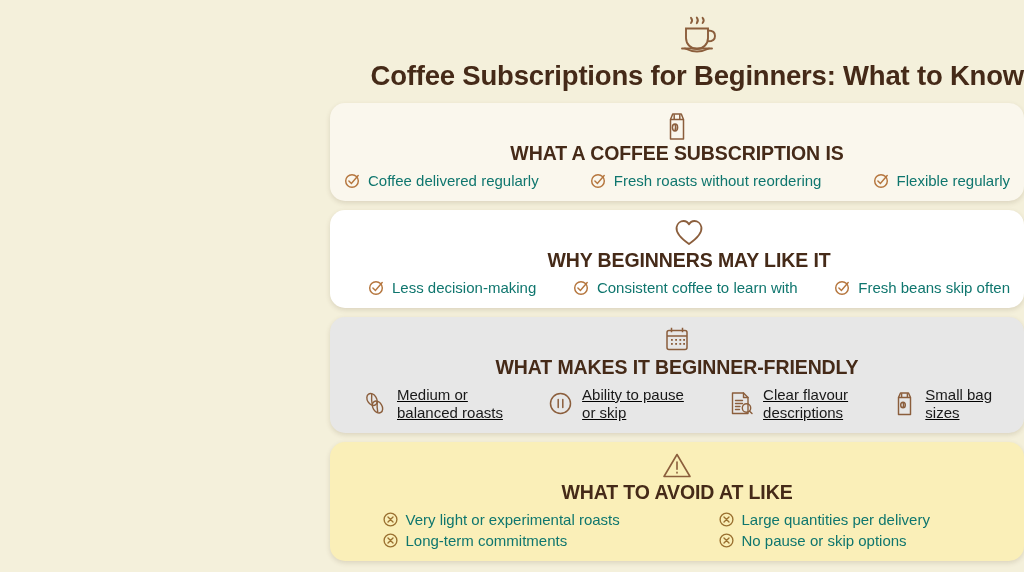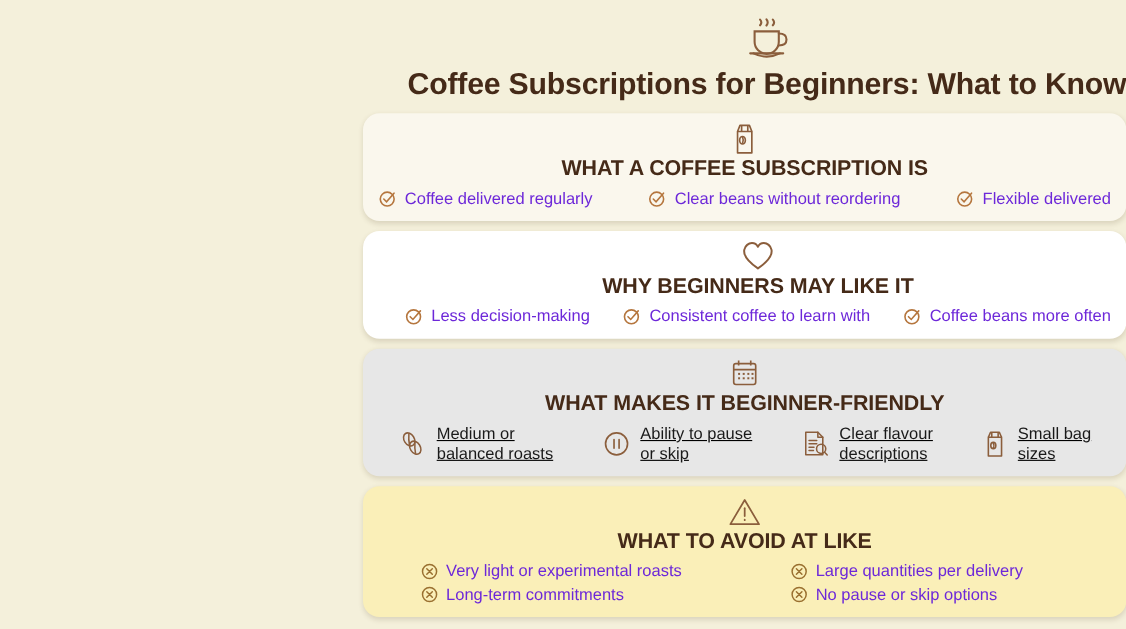--- a/index.html
+++ b/index.html
@@ -88,21 +88,21 @@
     justify-content: space-between;
     width: 100%;
   }
   .item {
     display: flex;
     align-items: center;
     gap: 7px;
   }
   .item-text {
     font-size: 15px;
-    color: #6d28d9;
+    color: #0f766e;
     line-height: 17px;
     white-space: nowrap;
   }
   .item-ico {
     flex: 0 0 auto;
     display: flex;
     align-items: center;
     justify-content: center;
   }
 
@@ -186,32 +186,32 @@
         </div>
         <div class="item">
           <span class="item-ico">
             <svg width="17" height="17" viewBox="0 0 17 17">
                 <g fill="none" stroke="#B5763E" stroke-width="1.45" stroke-linecap="round">
                   <circle cx="8" cy="9" r="6.3"></circle>
                   <path d="M4.9 8.9 L7.4 11.4 L14.2 3.6"></path>
                 </g>
               </svg>
           </span>
-          <span class="item-text">Clear beans without reordering</span>
-        </div>
-        <div class="item">
-          <span class="item-ico">
-            <svg width="17" height="17" viewBox="0 0 17 17">
-                <g fill="none" stroke="#B5763E" stroke-width="1.45" stroke-linecap="round">
-                  <circle cx="8" cy="9" r="6.3"></circle>
-                  <path d="M4.9 8.9 L7.4 11.4 L14.2 3.6"></path>
-                </g>
-              </svg>
-          </span>
-          <span class="item-text">Flexible delivered</span>
+          <span class="item-text">Fresh roasts without reordering</span>
+        </div>
+        <div class="item">
+          <span class="item-ico">
+            <svg width="17" height="17" viewBox="0 0 17 17">
+                <g fill="none" stroke="#B5763E" stroke-width="1.45" stroke-linecap="round">
+                  <circle cx="8" cy="9" r="6.3"></circle>
+                  <path d="M4.9 8.9 L7.4 11.4 L14.2 3.6"></path>
+                </g>
+              </svg>
+          </span>
+          <span class="item-text">Flexible regularly</span>
         </div>
       </div>
     </div>
 
     <div class="card" style="background:#FFFFFF;padding-left:38px;">
       <div class="card-icon">
         <svg width="32" height="30" viewBox="0 0 32 30">
           <path d="M16 26 C5 18.5 3 13 3.6 9.2 C4.3 5.2 7.6 3 10.6 3 C13.2 3 15.1 4.6 16 6.4 C16.9 4.6 18.8 3 21.4 3 C24.4 3 27.7 5.2 28.4 9.2 C29 13 27 18.5 16 26 Z" fill="none" stroke="#8B5E3C" stroke-width="1.8" stroke-linejoin="round"></path>
         </svg>
       </div>
@@ -241,21 +241,21 @@
         </div>
         <div class="item">
           <span class="item-ico">
             <svg width="17" height="17" viewBox="0 0 17 17">
                 <g fill="none" stroke="#B5763E" stroke-width="1.45" stroke-linecap="round">
                   <circle cx="8" cy="9" r="6.3"></circle>
                   <path d="M4.9 8.9 L7.4 11.4 L14.2 3.6"></path>
                 </g>
               </svg>
           </span>
-          <span class="item-text">Coffee beans more often</span>
+          <span class="item-text">Fresh beans skip often</span>
         </div>
       </div>
     </div>
 
     <div class="card" style="background:#E7E7E7;">
       <div class="card-icon">
         <svg width="30" height="30" viewBox="0 0 30 30">
           <g fill="none" stroke="#8B5E3C" stroke-width="1.5" stroke-linejoin="round">
             <rect x="5" y="5.5" width="20" height="19" rx="2"></rect>
             <path d="M5 11 h20"></path>

